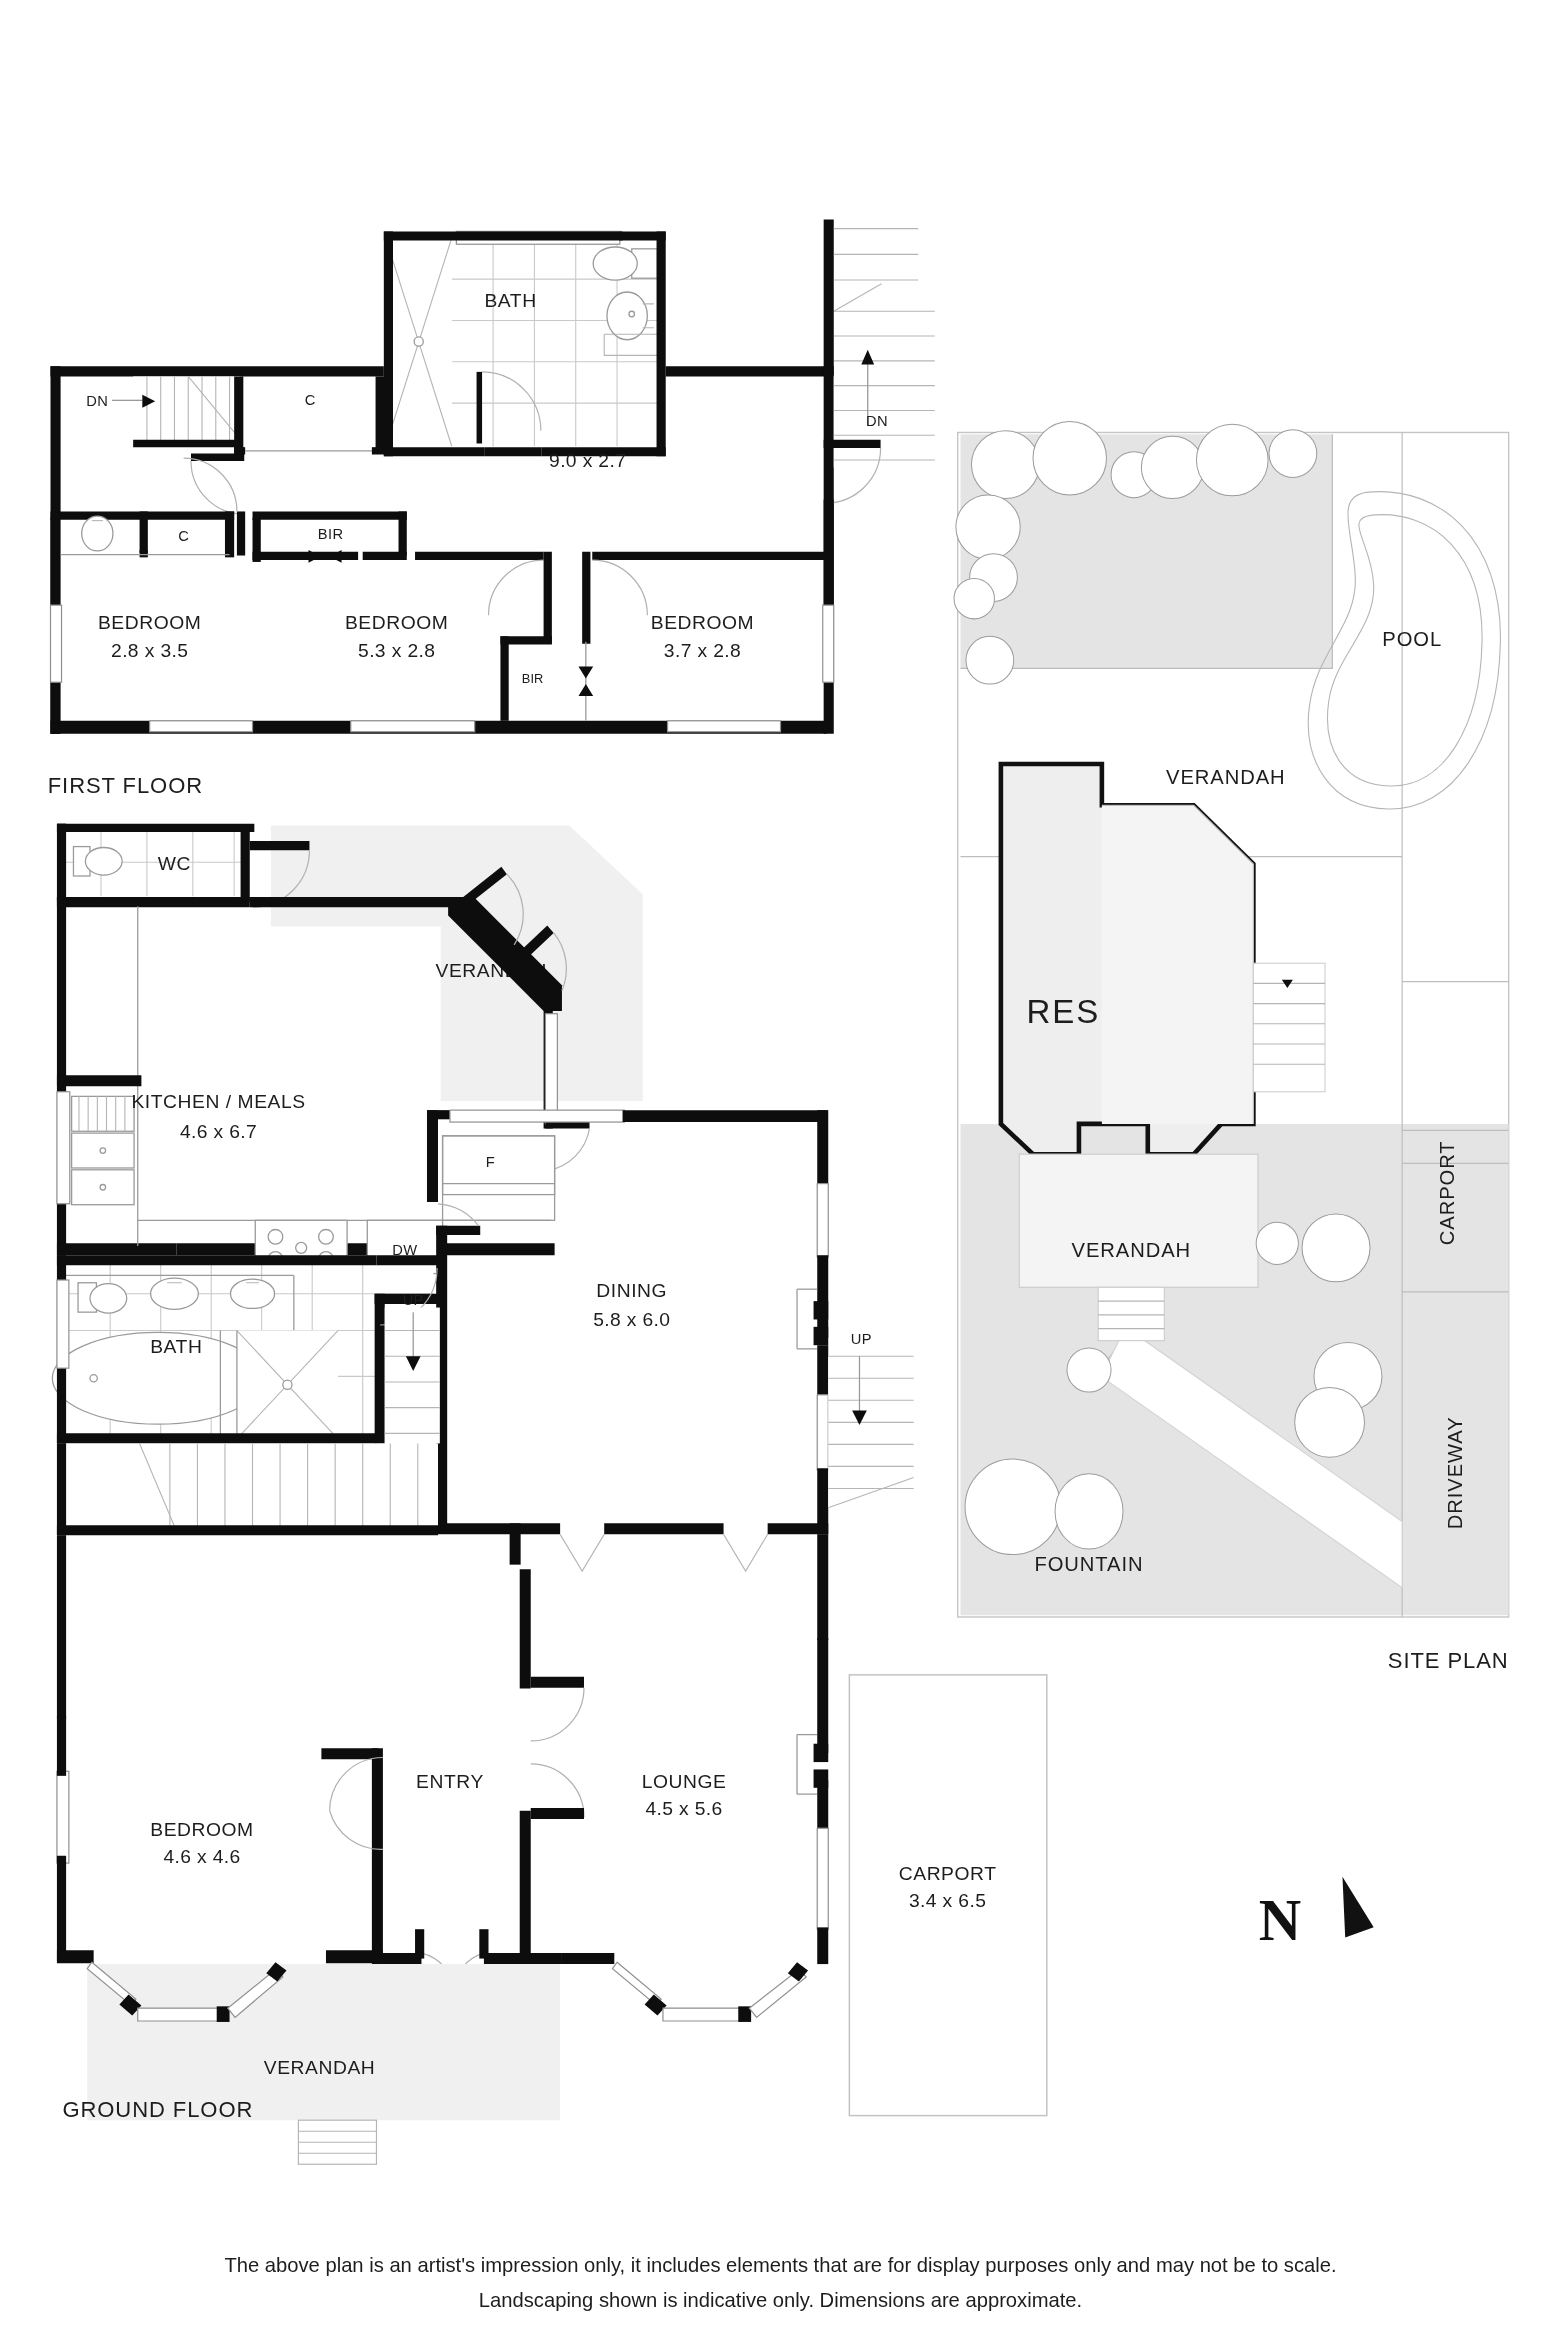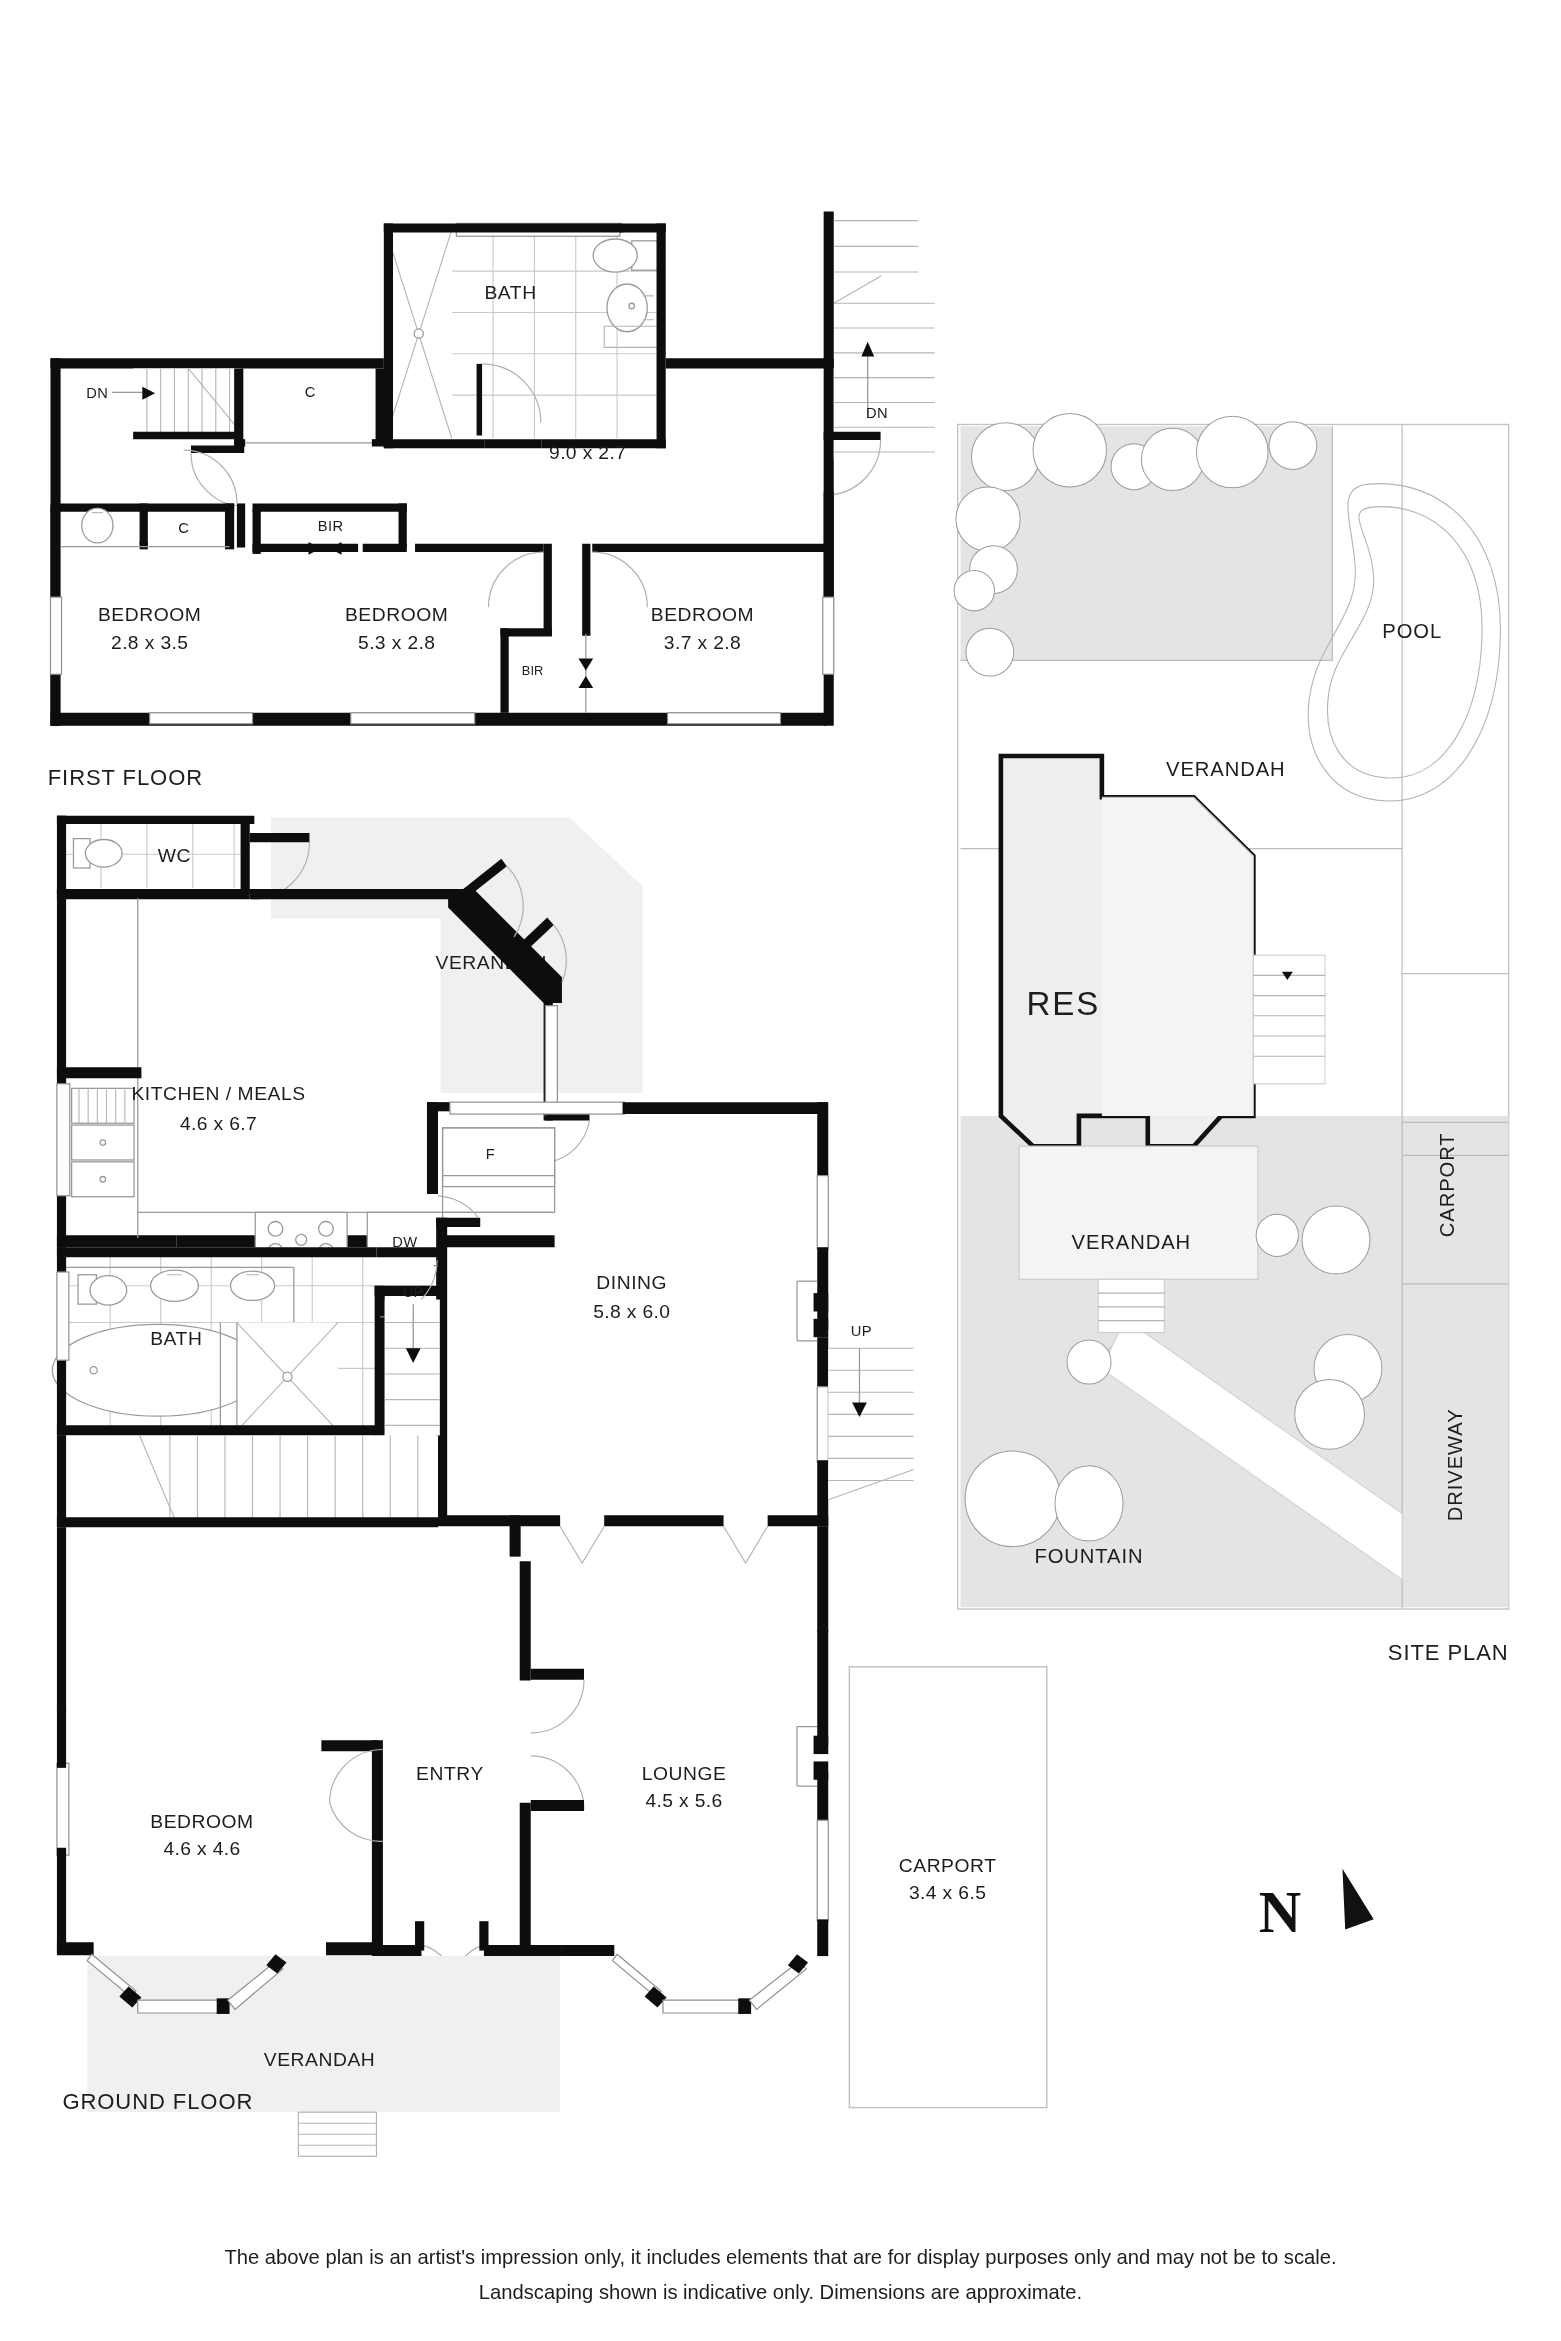--- a/index.html
+++ b/index.html
@@ -11,21 +11,21 @@
   body {
     width: 1561px;
     height: 2342px;
     font-family: "Liberation Sans", sans-serif;
     color: #1a1a1a;
     position: relative;
     overflow: hidden;
   }
   #plan-root {
     position: absolute;
-    top: 0; left: 0;
+    top: 8px; left: 0;
     width: 1561px;
     height: 1794px;
   }
   svg.plan-svg {
     display: block;
     width: 1561px;
     height: 2342px;
   }
   .wall      { fill: #0d0d0d; stroke: none; }
   .thinline  { fill: none; stroke: #9a9a9a; stroke-width: 1.4; }

